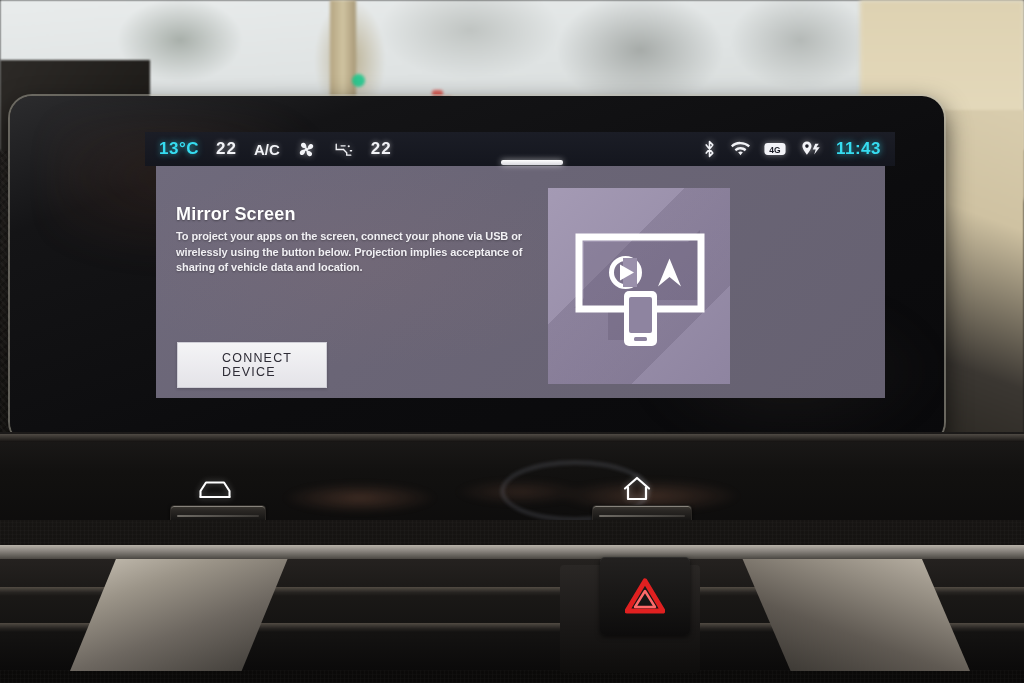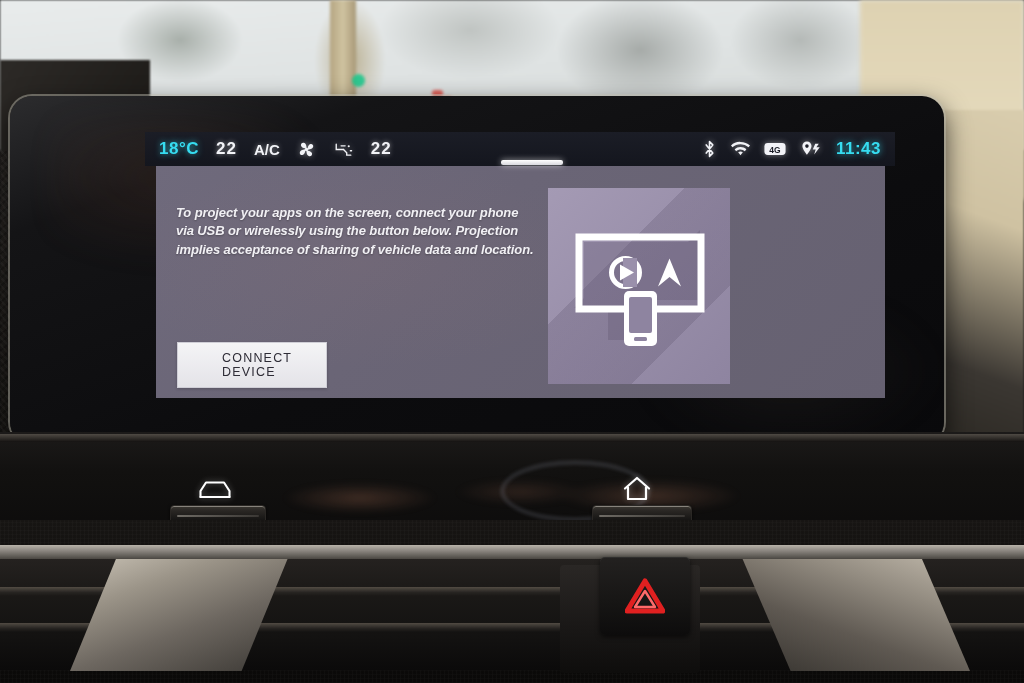--- a/index.html
+++ b/index.html
@@ -173,24 +173,23 @@
     border-radius:2px;
     box-shadow:0 0 6px rgba(255,255,255,.6);
   }
   .content { position:absolute; left:20px; top:38px; width:380px; }
   .title {
     color:#ffffff; font-size:18px; font-weight:700; letter-spacing:.2px;
     margin-bottom:4px;
     text-shadow:0 1px 2px rgba(0,0,0,.35);
   }
   .body-text {
-    color:#f1f0f4; font-size:13px; font-weight:700; line-height:1.42;
+    color:#f1f0f4; font-size:11px; font-weight:700; line-height:1.42;
     letter-spacing:-.1px; width:360px;
     text-shadow:0 1px 2px rgba(0,0,0,.3);
-    font-style:italic;
   }
   .connect-btn {
     position:absolute; left:21px; top:176px; width:150px; height:46px;
     background:linear-gradient(180deg,#f4f4f6,#e4e3e8);
     border:1px solid #cfced6;
     display:flex; align-items:center; justify-content:center;
     cursor:pointer;
     box-shadow:0 1px 3px rgba(0,0,0,.2);
   }
   .connect-btn span {
@@ -272,21 +271,21 @@
   <div class="dash-left-grain"></div>
   <div class="dash-right"></div>
   <div class="dash-knob"></div>
 
   <div class="screen-unit">
     <div class="screen-glare"></div>
     <div class="screen-glare2"></div>
 
     <div class="statusbar">
       <div class="sb-left">
-        <span class="sb-temp">18°C</span>
+        <span class="sb-temp">13°C</span>
         <span class="sb-num">22</span>
         <span class="sb-ac">A/C</span>
 
         <span class="sb-ico">
           <svg width="19" height="19" viewBox="0 0 24 24" fill="#f2f3f7">
             <circle cx="12" cy="12" r="2.3"></circle>
             <path d="M12 10.2c0-3.6-1-6-3.4-6.6C6.6 3 4.6 4.6 5 6.9c.35 2 2.6 3.3 5.4 3.6.6.06 1.6.1 1.6-.3z"></path>
             <path d="M13.8 12c3.6 0 6-1 6.6-3.4.6-2 -1-4-3.3-3.6-2 .35-3.3 2.6-3.6 5.4-.06.6-.1 1.6.3 1.6z"></path>
             <path d="M12 13.8c0 3.6 1 6 3.4 6.6 2 .6 4-1 3.6-3.3-.35-2-2.6-3.3-5.4-3.6-.6-.06-1.6-.1-1.6.3z"></path>
             <path d="M10.2 12c-3.6 0-6 1-6.6 3.4-.6 2 1 4 3.3 3.6 2-.35 3.3-2.6 3.6-5.4.06-.6.1-1.6-.3-1.6z"></path>
@@ -334,20 +333,21 @@
         </span>
         <span class="sb-clock">11:43</span>
       </div>
     </div>
 
     <div class="panel">
       <div class="panel-sheen"></div>
       <div class="tab-indicator"></div>
 
       <div class="content">
+        <div class="title">Mirror Screen</div>
         <div class="body-text">To project your apps on the screen, connect your phone via USB or wirelessly using the button below. Projection implies acceptance of sharing of vehicle data and location.</div>
       </div>
 
       <div class="connect-btn">
         <span>CONNECT DEVICE</span>
       </div>
 
       <div class="illus">
         <div class="illus-shadow"></div>
         <svg width="182" height="196" viewBox="0 0 182 196">

